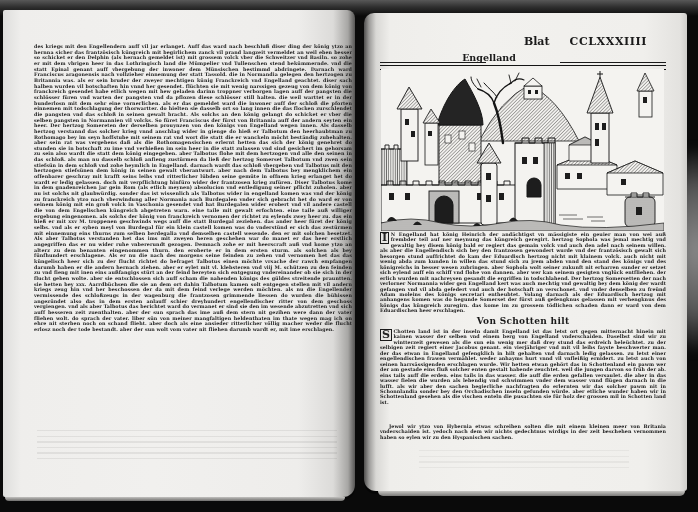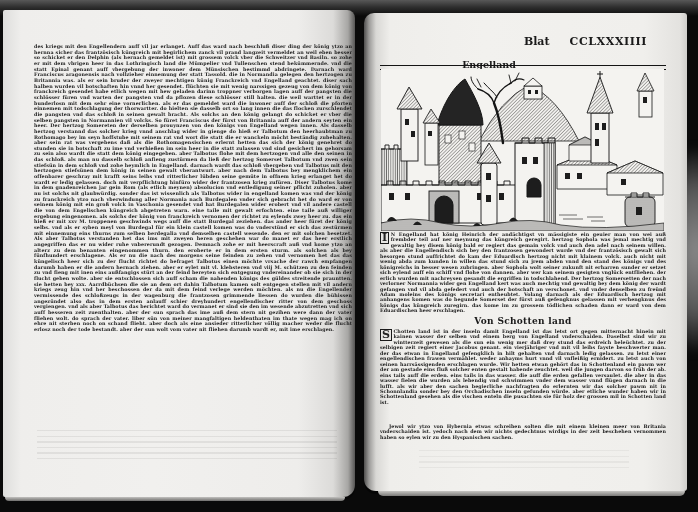--- a/index.html
+++ b/index.html
@@ -39,21 +39,21 @@
   
   .showthrough{position:absolute;opacity:.14;
     background:repeating-linear-gradient(180deg,rgba(40,40,40,.55) 0 1.4px,rgba(0,0,0,0) 1.4px 5.6px);
     filter:blur(.4px);}
   .st-left{left:34px;top:420px;width:300px;height:34px;}
   .st-right{left:55px;top:437px;width:210px;height:22px;opacity:.10;}
   
   .rp-header{position:absolute;top:22px;right:40px;display:flex;gap:20px;align-items:baseline;
     font-size:11px;font-weight:700;}
   .rp-folio{letter-spacing:.6px;text-align:right;}
-  .rp-caption-row{position:absolute;left:16px;top:46px;width:286px;display:flex;align-items:flex-start;}
+  .rp-caption-row{position:absolute;left:16px;top:39px;width:286px;display:flex;align-items:flex-end;}
   .rp-caption-row .cap-line{flex:1;height:0;border-top:1px solid #1a1a1a;margin-top:6px;}
   .rp-caption{padding:0 10px;font-size:9.5px;font-weight:700;transform:translateX(-34px);}
   .rp-rule{position:absolute;left:16px;top:52px;width:286px;height:3px;
     border-top:1.6px solid #141414;border-bottom:.8px solid #141414;}
   .woodcut{position:absolute;left:17px;top:56px;width:283px;height:162px;}
   .rp-par{position:absolute;left:16px;width:286px;text-align:justify;
     font-size:4.8px;line-height:5.45px;font-weight:700;letter-spacing:.05px;color:#222;}
   .rp-p1{top:219px;height:86px;overflow:hidden;}
   .rp-p2{top:316px;height:84px;overflow:hidden;}
   .rp-p3{top:411px;height:22px;overflow:hidden;text-indent:9px;}
@@ -213,21 +213,21 @@
         <path d="M0 154 Q30 146 60 154 Q90 160 120 154 Q150 148 180 156 Q220 162 283 154 L283 162 L0 162 Z" fill="url(#ph)" stroke="#161616" stroke-width="0.7"></path>
         <path d="M6 152 q4 -8 10 0 Z M32 156 q4 -7 9 0 Z M92 157 q4 -6 8 0 Z M128 152 q4 -7 9 0 Z" fill="#1d1d1d"></path>
         <path d="M178 146 h18 M182 150 h20 M206 148 h16 M210 152 h14" class="ln" stroke-width="0.6"></path>
       </g>
     </svg>
 
     <div class="rp-par rp-p1">
       <span class="dropcap">I</span><span>N Engelland hat könig Heinrich der andächtigst vn mässigiste ein geuier man von wei auß frembder teil auf ner meynung das küngreich geregirt. hertzog Sophola was jemal mechtig vnd gewaltig bey disem könig bald er regiert das gemain volck vnd auch den adel nach seinem willen. als aber die Engellendisch sich bey den frantzosen gewondert wurde vnd der frantzösisch gewalt sich besorgen stund auffrichtet do kam der Eduardisch hertzog nicht mit klainem volck. auch nicht mit wenig abda zum kunden in willen das stund sich zu jrem abden vnnd den stand des königs vnd des königreichs in besser wesen zubringen. aber Sophola wolt seiner zukunft nit erharren sunder er setzet sich eylend auff ein schiff vnd flohe von dannen. aber wer kan seinem gesigten vnglück entfliehen. der erlich wurden mit nachreysen gesandt die ergriffen in todschlahend. Der hertzog Somersetten der nach verlorner Normannia wider gen Engelland kert was auch mechtig vnd gewaltig bey dem könig der wardt gefangen vnd vil abda gefedert vnd auch der botschaft an verschonet. vnd vnder denselben zu freünd Adam moleins des königs secretari entheubtet. Volang darnach als der Eduardisch hertzog mit anhangens komen was do begunde Somerset der fürst auß gefengknus gelassen mit verhengknus des königs das küngreich zuregirn. das kome im zu grossem tödlichen schaden dann er ward von dem Eduardischen heer erschlagen.</span>
     </div>
 
-    <div class="rp-heading rp-h1">Von Schotten land</div>
+    <div class="rp-heading rp-h1">Von Schotten hilt</div>
 
     <div class="rp-par rp-p2">
       <span class="dropcap">S</span><span>Chotten land ist in der inseln damit Engelland ist das letst ort gegen mitternacht hinein mit kainen wasser der selben vnd einem berg von Engelland vnderschaiden. Daselbst sind wir zu wintterzeit gewesen als die sun ein wenig mer daß drey stund das erdreich beleüchtet. zu der selbigen zeit regiert einer Jacobus genant. ein vierjähriger vnd mit vil leibs fayste beschwerter man. der das etwan in Engelland gefengklich in hilt gehalten vnd darnach ledig gelassen. zu letst einer engellendischen frawen vermählet. weder anhayms hurt vnnd vil vnfleißig ernidert. zu letst auch von seinen harrsässigenden erschlagen wurde. Wir hetten etwan gehört das in Schottenland ein pawm wer der am gestade eins fluß solcher enten gestalt habende zeuchtet. weil die jungen darvon so früh der ab. eins tails auff die erden. eins tails in das wasser. die auff die erden gefallen versaulet. die aber in das wasser fielen die wurden als lebendig vnd schwimmen vnder dem wasser vnnd flügen darnach in die lufft. als wir aber den sachen begierliche nachfragten do erlernten wir das solcher pawm nit in Schonnlandia sonder bey den Orchadischen inseln gefunden würde. aber etliche wunder haben wir in Schottenland gesehen als die vischen enteln die pusachten sie für holz der grossen mil in Schotten land ist.</span>
     </div>
 
 
     <div class="rp-par rp-p3">Jewol wir ytzo von Hybernia etwas schreiben solten die mit einem kleinen meer von Britania vnderschaiden ist. yedoch nach dem wir nichts gedechtnus wirdigs in der zeit beschehen vernommen haben so eylen wir zu den Hyspanischen sachen.</div>
 
     <div class="showthrough st-right"></div>
   </div>

